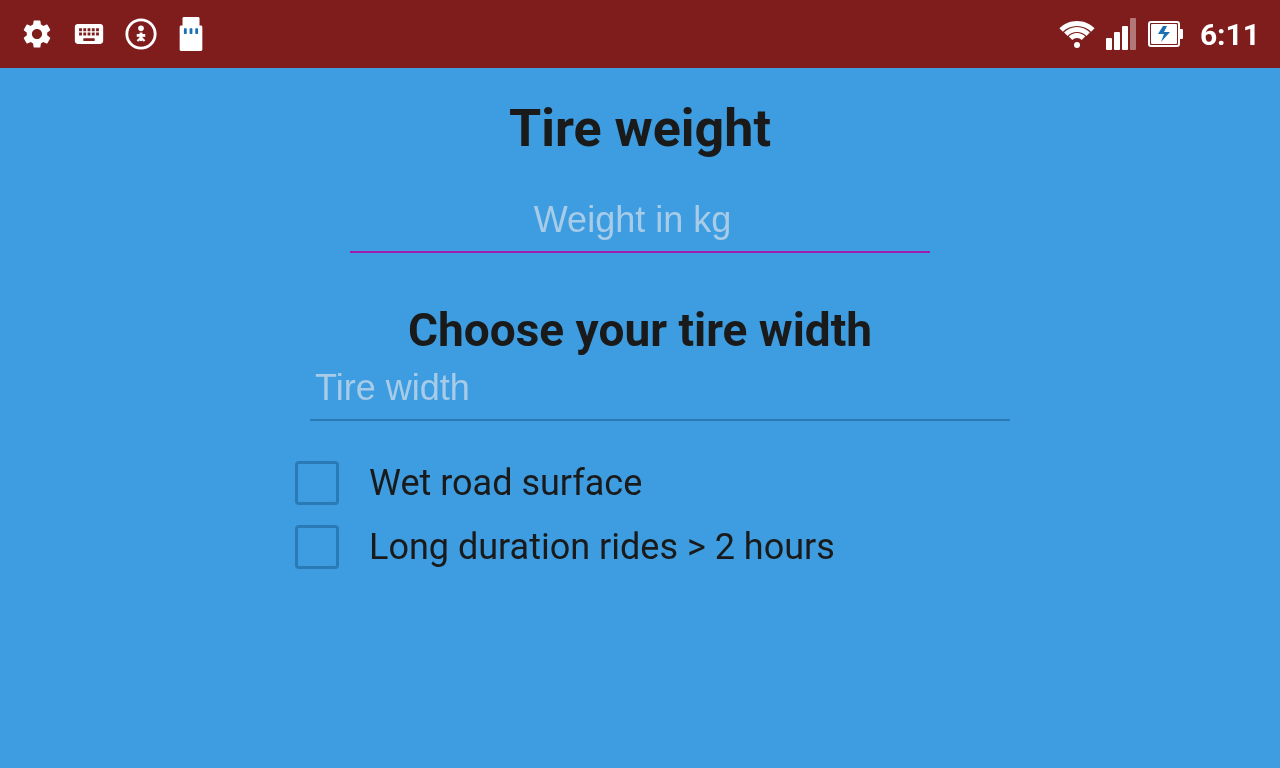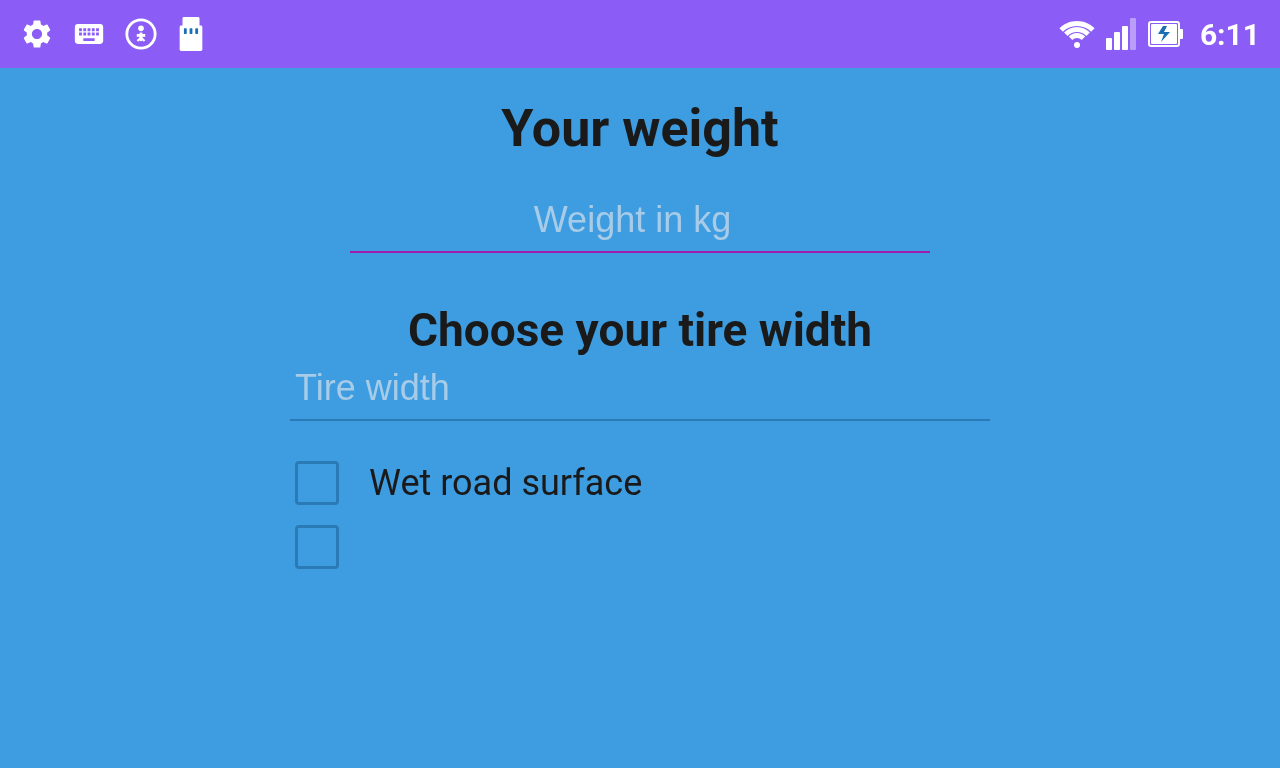--- a/index.html
+++ b/index.html
@@ -13,21 +13,21 @@
       height: 768px;
       overflow: hidden;
       font-family: 'Roboto', Arial, sans-serif;
       background-color: #3d9de0;
     }
 
     
     .status-bar {
       width: 1280px;
       height: 68px;
-      background-color: #8b5cf6;
+      background-color: #7f1d1d;
       display: flex;
       align-items: center;
       justify-content: space-between;
       padding: 0 20px;
       gap: 20px;
     }
 
     .status-bar-left {
       display: flex;
       align-items: center;
@@ -112,20 +112,21 @@
       width: 100%;
       background: transparent;
       border: none;
       border-bottom: 2px solid #2a7ab5;
       outline: none;
       font-size: 36px;
       color: #a8cce8;
       padding: 10px 0;
       padding-left: 5px;
       caret-color: white;
+      margin-left: 20px;
     }
 
     .tire-width-input::placeholder {
       color: #a8cce8;
     }
 
     .checkboxes-container {
       width: 700px;
       display: flex;
       flex-direction: column;
@@ -232,35 +233,36 @@
 
         <path d="M15 7 L10 15 L16 15 L13 23 L22 13 L16 13 L19 7 Z" fill="#1a6fb5"></path>
       </svg>
     </span>
     <span class="status-time">6:11</span>
   </div>
 </div>
 
 <div class="main-content">
 
-  <h1 class="page-title">Your weight</h1>
+  <h1 class="page-title">Tire weight</h1>
 
   <div class="weight-input-container">
     <input type="number" class="weight-input" placeholder="Weight in kg" style="">
   </div>
 
   <h2 class="section-title">Choose your tire width</h2>
 
   <div class="tire-width-container">
     <input type="number" class="tire-width-input" placeholder="Tire width" style="">
   </div>
 
   <div class="checkboxes-container">
     <div class="checkbox-row">
       <div class="checkbox-box"></div>
       <span class="checkbox-label">Wet road surface</span>
     </div>
     <div class="checkbox-row">
       <div class="checkbox-box"></div>
+      <span class="checkbox-label">Long duration rides &gt; 2 hours</span>
     </div>
   </div>
 
 </div>
 
 </body></html>

